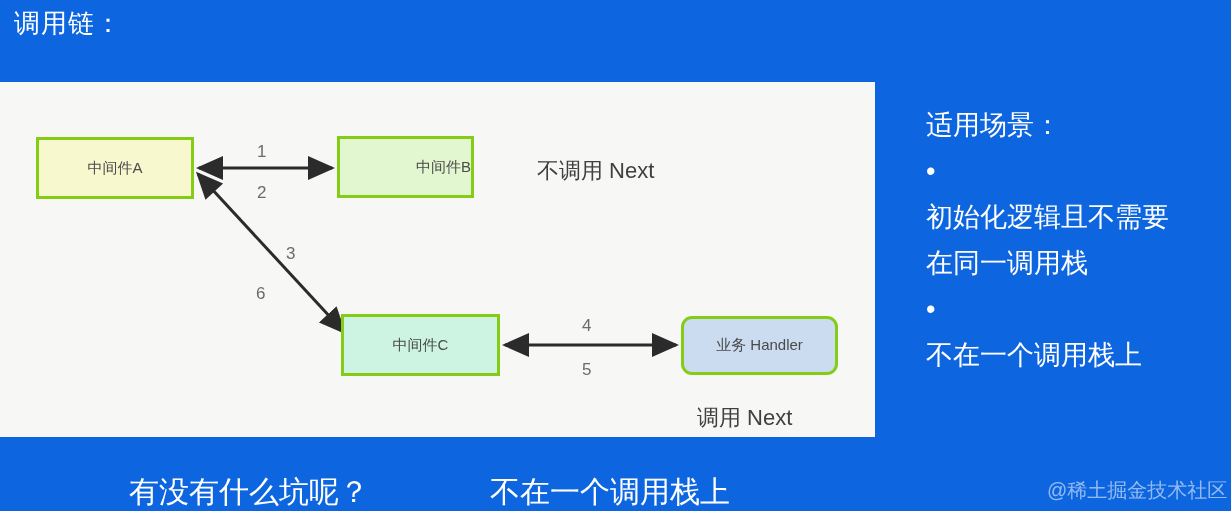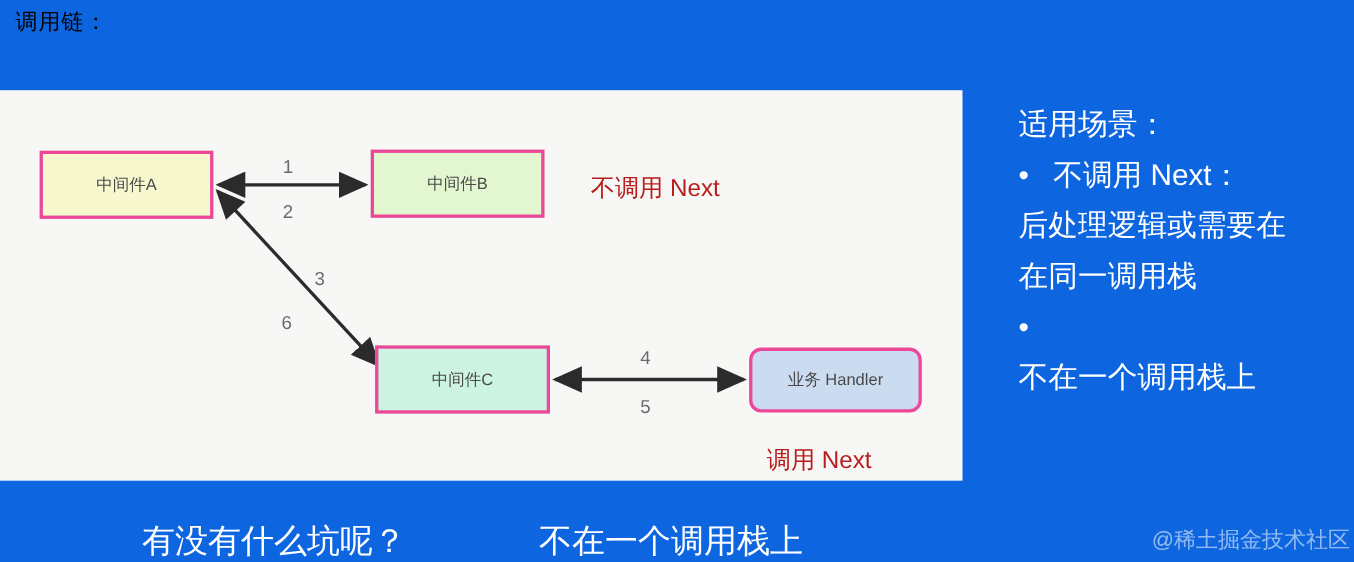--- a/index.html
+++ b/index.html
@@ -18,54 +18,55 @@
     width: 1231px;
     height: 511px;
     background: #0d66e0;
   }
 
   
   .title {
     position: absolute;
     left: 14px;
     top: 6px;
-    font-size: 20px;
-    color: #000000;
+    font-size: 26px;
+    color: #ffffff;
     letter-spacing: 1px;
     white-space: nowrap;
   }
 
   
   .diagram-panel {
     position: absolute;
     left: 0px;
     top: 82px;
     width: 875px;
     height: 355px;
     background: #f7f7f5;
   }
 
   .node {
     position: absolute;
     box-sizing: border-box;
-    border: 3px solid #ec4899;
+    border: 3px solid #84cc16;
     display: flex;
     align-items: center;
     justify-content: center;
     font-size: 15px;
     color: #4a4a4a;
     white-space: nowrap;
   }
   .node-a {
     left: 36px;  top: 55px;  width: 158px; height: 62px;
     background: #f8f8cf;
   }
   .node-b {
-    left: 337px; top: 54px;  width: 158px; height: 62px;
+    left: 337px; top: 54px;  width: 137px; height: 62px;
     background: #e2f7cf;
+    justify-content: flex-end;
   }
   .node-c {
     left: 341px; top: 232px; width: 159px; height: 62px;
     background: #cdf4e2;
   }
   .node-h {
     left: 681px; top: 234px; width: 157px; height: 59px;
     background: #ccdcf0;
     border-radius: 11px;
   }
@@ -85,39 +86,40 @@
   .lbl-1 { left: 257px; top: 60px; }
   .lbl-2 { left: 257px; top: 101px; }
   .lbl-3 { left: 286px; top: 162px; }
   .lbl-6 { left: 256px; top: 202px; }
   .lbl-4 { left: 582px; top: 234px; }
   .lbl-5 { left: 582px; top: 278px; }
 
   .panel-note {
     position: absolute;
     font-size: 22px;
-    color: #b91c1c;
+    color: #404040;
     white-space: nowrap;
   }
   .note-nonext { left: 537px; top: 74px; }
   .note-next   { left: 697px; top: 321px; }
 
   
   .right-col {
     position: absolute;
     left: 926px;
     top: 100px;
     width: 305px;
   }
   .rc-line {
     color: #ffffff;
     font-size: 27px;
     line-height: 1.0;
     white-space: nowrap;
     margin-bottom: 19px;
+    margin-top: 12px;
   }
   .rc-bullet {
     display: flex;
     align-items: baseline;
   }
   .rc-dot {
     font-size: 27px;
     color: #ffffff;
     margin-right: 22px;
   }
@@ -190,23 +192,22 @@
 
     <div class="panel-note note-nonext">不调用 Next</div>
     <div class="panel-note note-next">调用 Next</div>
   </div>
 
   <div class="right-col">
     <div class="rc-line">适用场景：</div>
 
     <div class="rc-line rc-bullet">
       <span class="rc-dot">•</span>
-      <span>不调用 Next：</span>
-    </div>
-    <div class="rc-line">后处理逻辑或需要在</div>
+    </div>
+    <div class="rc-line">初始化逻辑且不需要</div>
     <div class="rc-line">在同一调用栈</div>
 
     <div class="rc-line rc-bullet">
       <span class="rc-dot">•</span>
     </div>
     <div class="rc-line">不在一个调用栈上</div>
   </div>
 
   <div class="bottom-caption cap-left">有没有什么坑呢？</div>
   <div class="bottom-caption cap-right">不在一个调用栈上</div>

